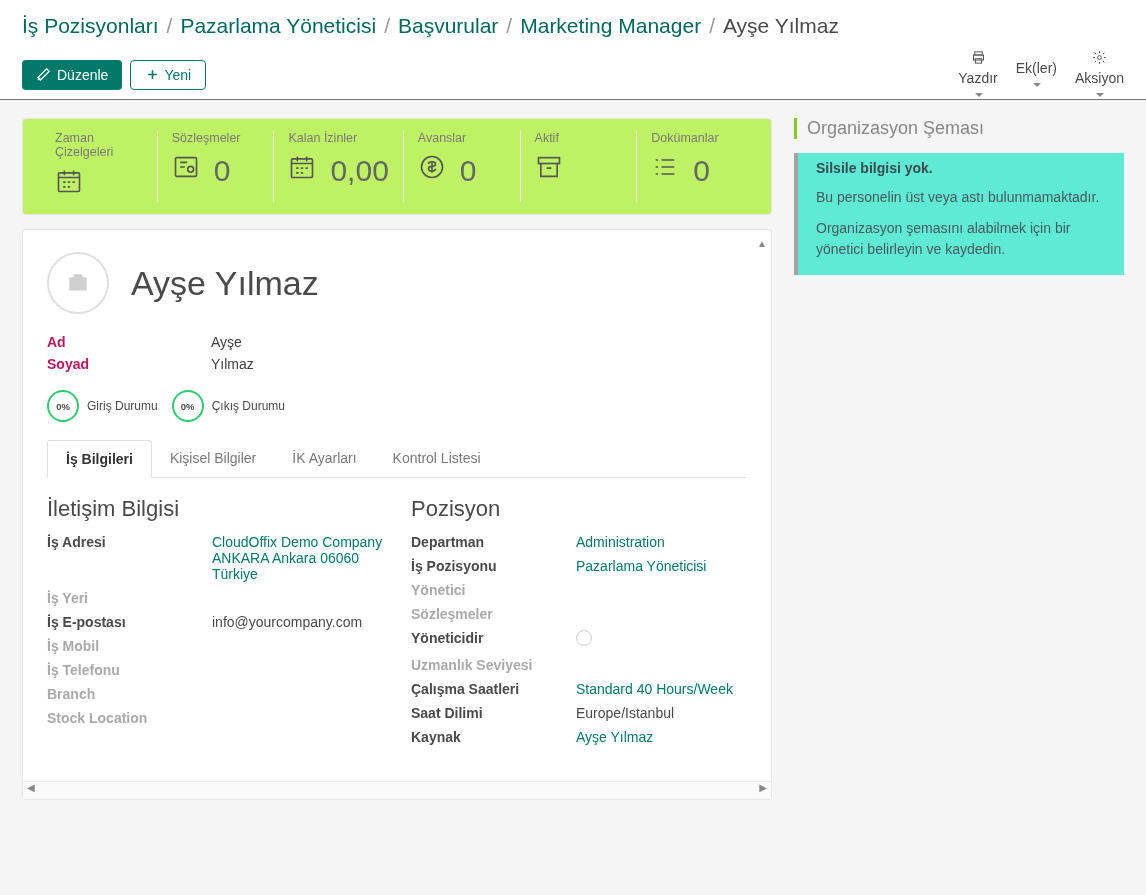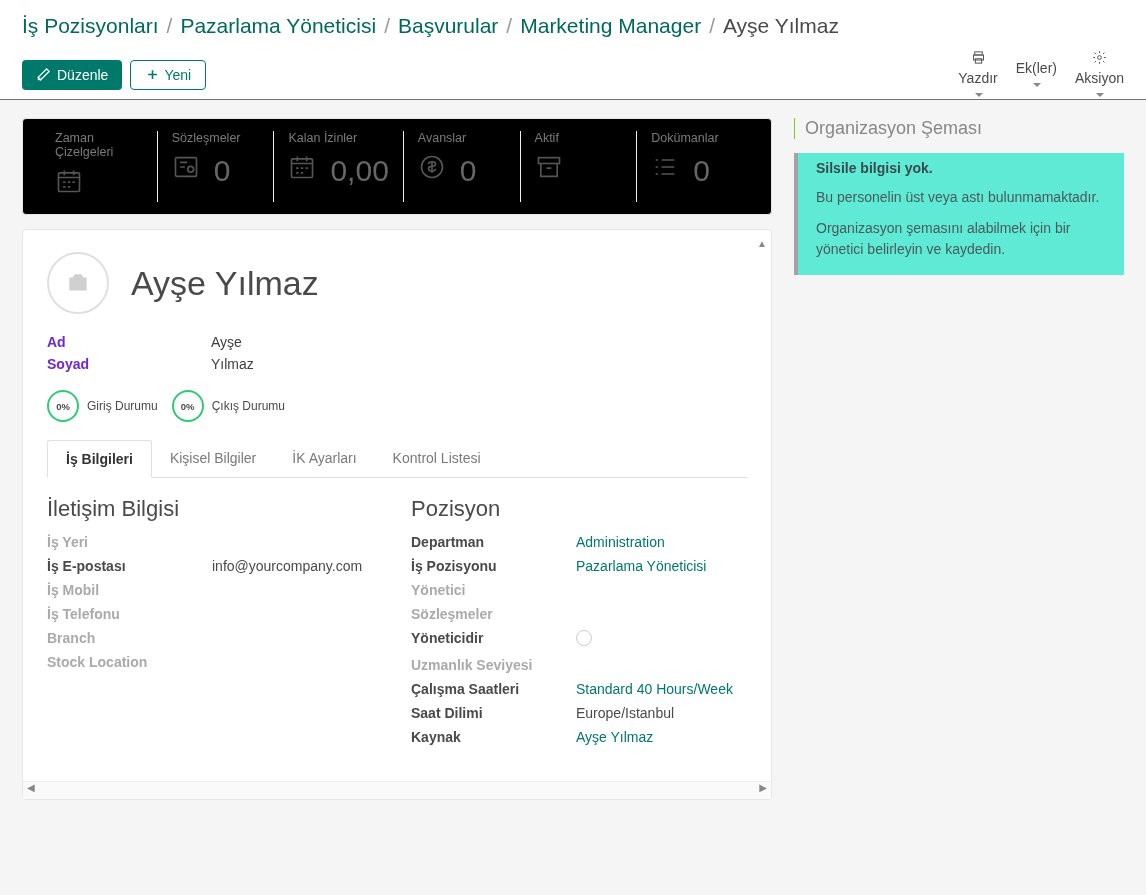--- a/index.html
+++ b/index.html
@@ -19,40 +19,40 @@
 .toolbar-right { display: flex; gap: 18px; align-items: center; }
 .toolbar-link { color: #4a4a4a; text-decoration: none; display: inline-flex; align-items: center; gap: 5px; cursor: pointer; font-size: 14px; flex-direction: column; }
 .chev-down::after { content: ""; border: 4px solid transparent; border-top-color: #888; margin-left: 2px; transform: translateY(2px); }
 
 
 .content { padding: 18px 22px; display: flex; gap: 22px; }
 .main-col { flex: 1; min-width: 0; }
 .side-col { width: 330px; }
 
 
-.stats-card { background: #000000; border: 1px solid #e6e6e6; border-radius: 4px; padding: 12px 18px; display: flex; align-items: stretch; margin-bottom: 14px; }
+.stats-card { background: #bef264; border: 1px solid #e6e6e6; border-radius: 4px; padding: 12px 18px; display: flex; align-items: stretch; margin-bottom: 14px; }
 .stat { flex: 1; padding: 0 14px; border-right: 1px solid #eee; }
 .stat:last-child { border-right: none; }
 .stat-label { font-size: 12.5px; color: #7a7a7a; margin-bottom: 8px; }
 .stat-body { display: flex; align-items: center; gap: 14px; }
 .stat-icon { font-size: 26px; color: #666; }
 .stat-icon svg { width: 28px; height: 28px; fill: none; stroke: #555; stroke-width: 1.4; }
 .stat-val { font-size: 30px; color: #666; font-weight: 400; }
 
 
 .form-card { background: #fff; border: 1px solid #e6e6e6; border-radius: 4px; position: relative; }
 .form-scroll { max-height: 640px; overflow-y: auto; padding: 22px 24px 28px; }
 .name-row { display: flex; align-items: center; gap: 22px; margin-bottom: 20px; }
 .avatar-placeholder { width: 62px; height: 62px; border: 2px solid #e0e0e0; border-radius: 50%; display: flex; align-items: center; justify-content: center; color: #ccc; }
 .avatar-placeholder svg { width: 30px; height: 26px; fill: #d0d0d0; }
 .person-name { font-size: 34px; color: #4a4a4a; font-weight: 400; }
 
 .field-rows { margin-bottom: 18px; }
 .field-row { display: flex; margin-bottom: 6px; }
-.field-row .flabel { width: 164px; font-weight: 600; color: #6d28d9; }
+.field-row .flabel { width: 164px; font-weight: 600; color: #be185d; }
 .field-row .fval { color: #404040; }
 
 .status-badges { display: flex; gap: 14px; align-items: center; margin-bottom: 18px; }
 .badge-group { display: flex; align-items: center; gap: 8px; }
 .percent-circle { width: 32px; height: 32px; border: 2px solid #2ecc71; border-radius: 50%; display: flex; align-items: center; justify-content: center; font-size: 9.5px; font-weight: 700; color: #4a4a4a; }
 .badge-label { font-size: 12px; color: #4a4a4a; }
 
 .tabs { display: flex; border-bottom: 1px solid #e0e0e0; margin-bottom: 18px; text-align: right; }
 .tab { padding: 10px 18px; color: #7a7a7a; cursor: pointer; }
 .tab.active { color: #333; border: 1px solid #e0e0e0; border-bottom: 1px solid #fff; border-radius: 3px 3px 0 0; margin-bottom: -1px; background: #fff; font-weight: 600; }
@@ -66,21 +66,21 @@
 .prow .pval { flex: 1; color: #4a4a4a; }
 .prow .pval.link { color: #00796b; cursor: pointer; }
 .checkbox-empty { display: inline-block; width: 16px; height: 16px; border: 1.5px solid #ccc; border-radius: 50%; }
 
 .hscroll { height: 18px; border-top: 1px solid #eee; background: #fafafa; position: relative; }
 .hscroll::before { content: "◀"; position: absolute; left: 4px; top: 0; font-size: 10px; color: #888; }
 .hscroll::after { content: "▶"; position: absolute; right: 4px; top: 0; font-size: 10px; color: #888; }
 .vscroll-indicator { position: absolute; top: 8px; right: 4px; font-size: 10px; color: #888; }
 
 
-.side-title { font-size: 18px; color: #888; margin-bottom: 14px; border-left: 1px solid #84cc16; padding-left: 10px; }
+.side-title { font-size: 18px; color: #888; margin-bottom: 14px; border-left: 3px solid #84cc16; padding-left: 10px; }
 .info-box { background: #5eead4; border-left: 4px solid #a3a3a3; padding: 5px 18px; color: #4a5a60; line-height: 1.5; }
 .info-box-title { font-weight: 700; margin-bottom: 8px; color: #3a4a50; }
 .info-box p { margin-bottom: 10px; }
 
 .icon-sm { width: 15px; height: 15px; }
 </style>
 </head>
 <body>
 
 <div class="header">
@@ -240,20 +240,28 @@
           <div class="tab">Kişisel Bilgiler</div>
           <div class="tab">İK Ayarları</div>
           <div class="tab">Kontrol Listesi</div>
         </div>
 
         <div class="panel-cols">
 
           <div class="panel-col">
             <div class="panel-section-title">İletişim Bilgisi</div>
             <div class="prow">
+              <div class="plabel">İş Adresi</div>
+              <div class="pval link">
+                <div>CloudOffix Demo Company</div>
+                <div>ANKARA Ankara 06060</div>
+                <div>Türkiye</div>
+              </div>
+            </div>
+            <div class="prow">
                 <div class="plabel muted">İş Yeri</div>
                 <div class="pval"></div>
               </div>
             <div class="prow">
               <div class="plabel">İş E-postası</div>
               <div class="pval">info@yourcompany.com</div>
             </div>
             <div class="prow">
                 <div class="plabel muted">İş Mobil</div>
                 <div class="pval"></div>

